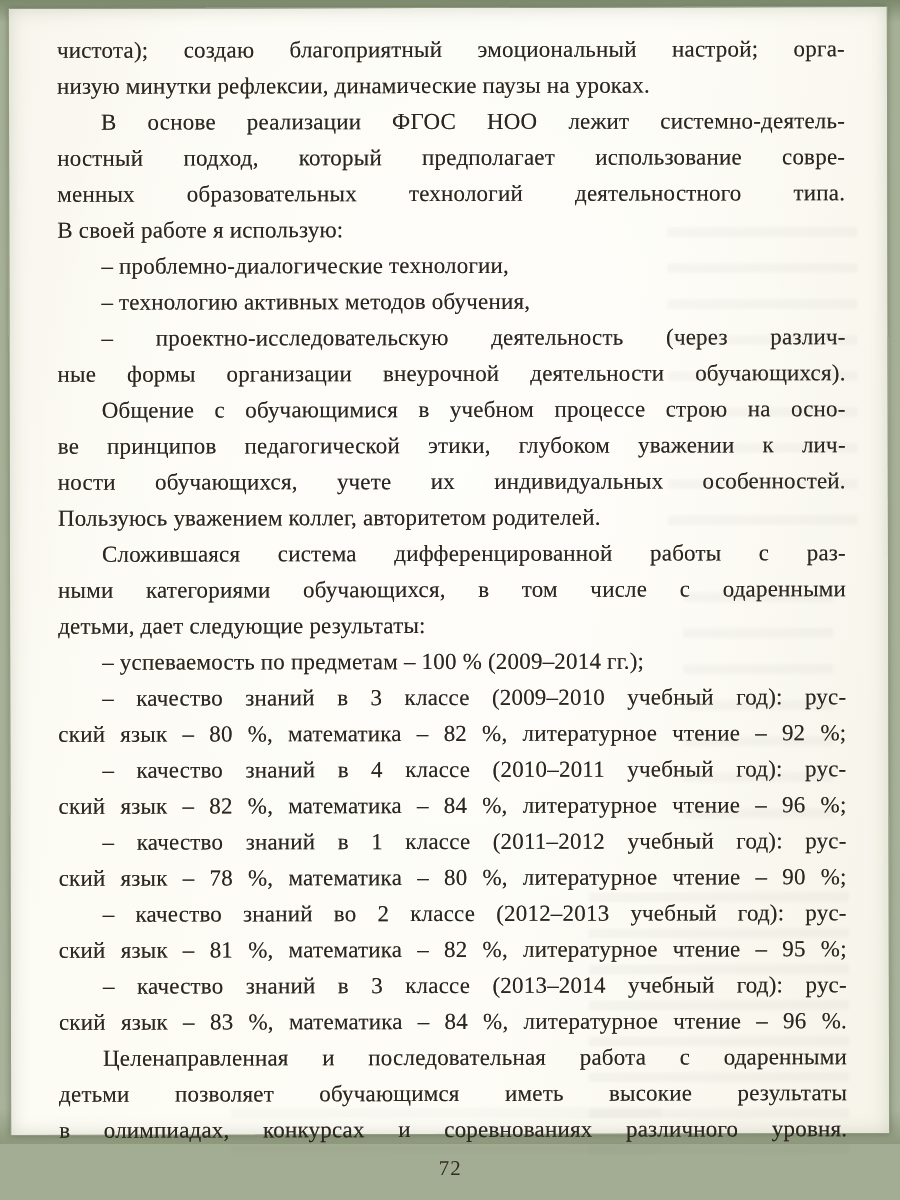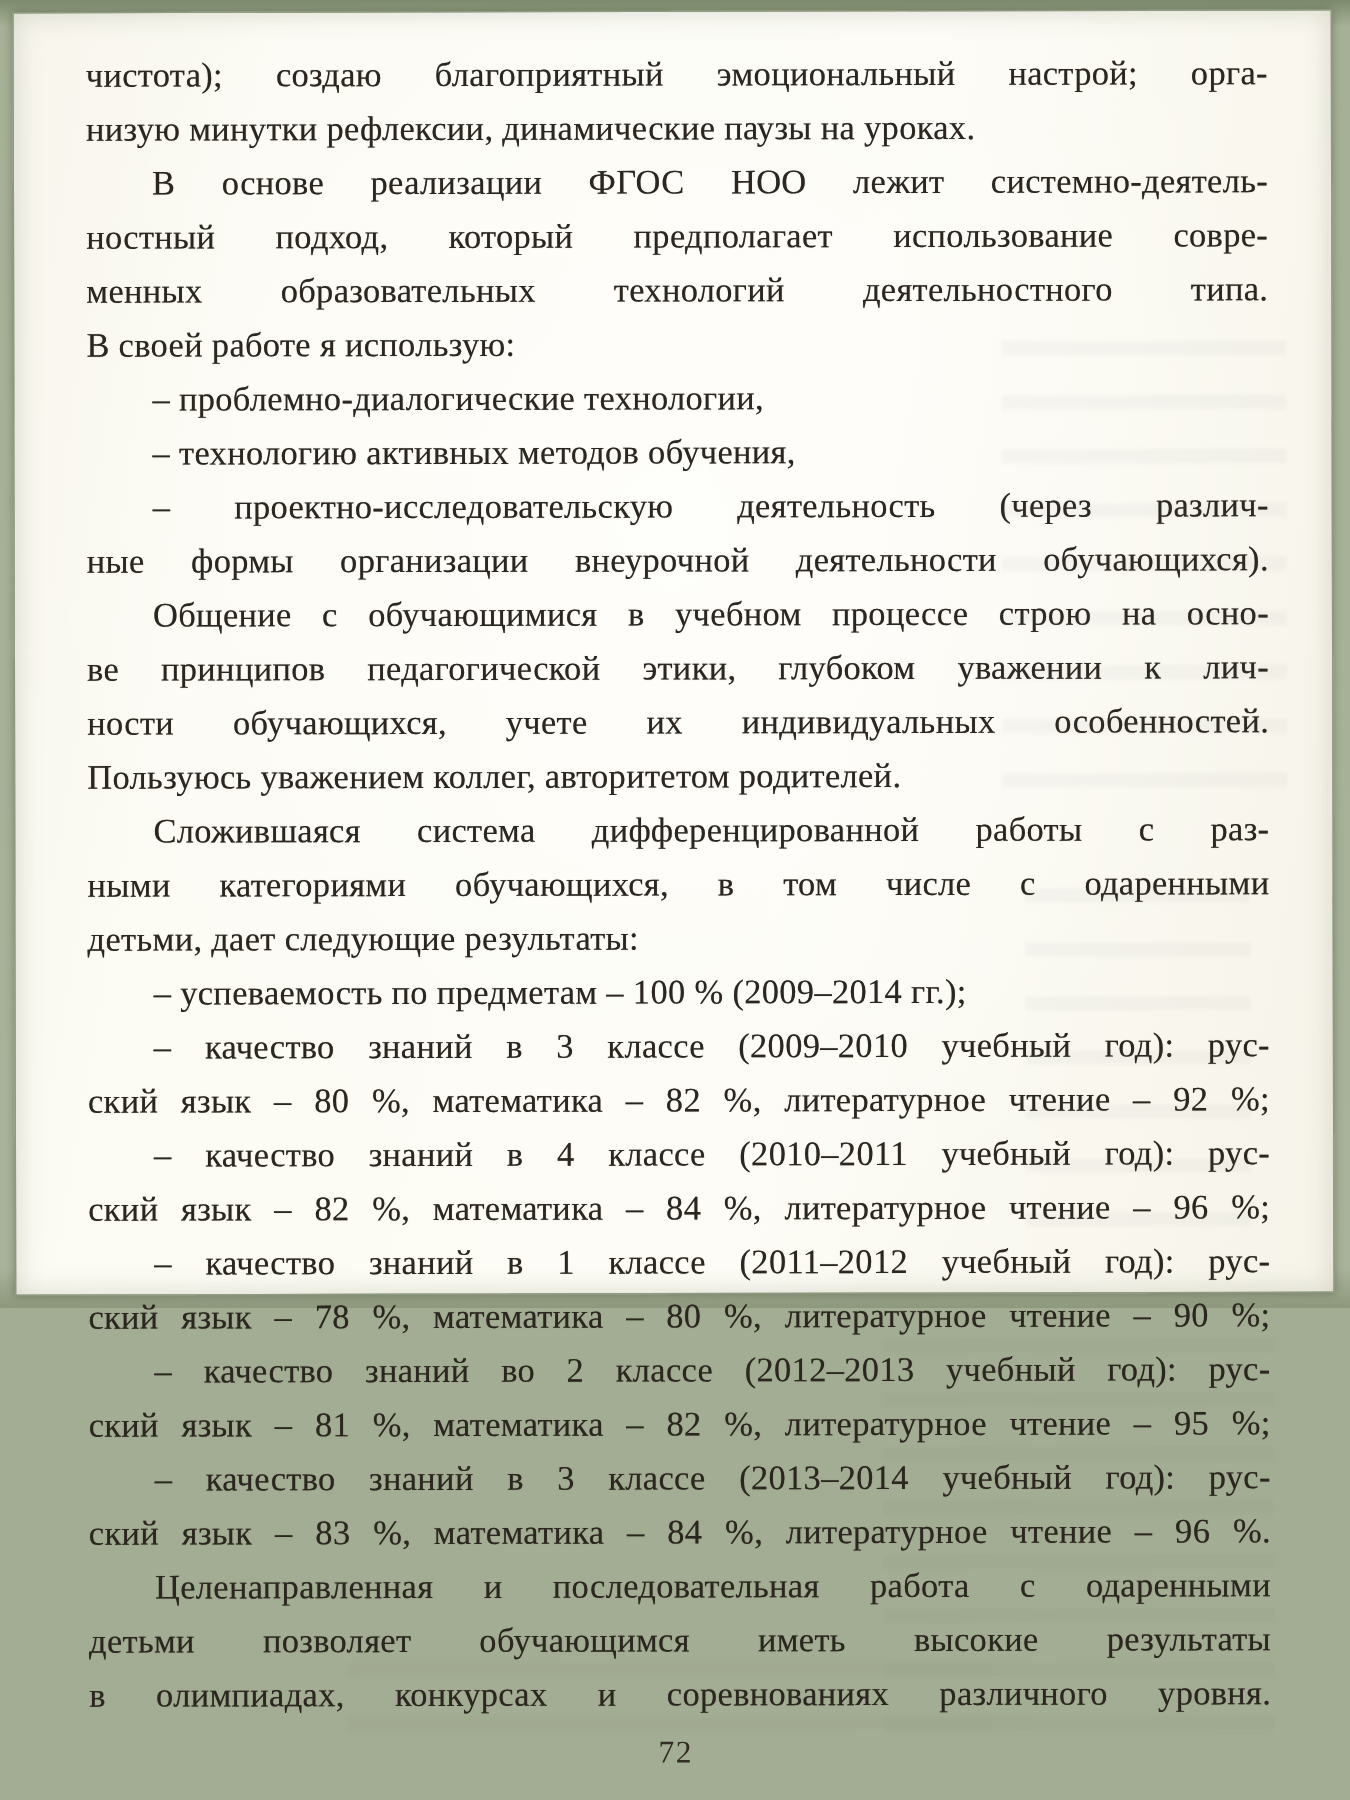--- a/index.html
+++ b/index.html
@@ -8,21 +8,21 @@
     width: 900px;
     height: 1200px;
     overflow: hidden;
     background: #a3ad93;
     font-family: "Liberation Serif", "DejaVu Serif", serif;
   }
   
   .scan {
     position: relative;
     width: 900px;
-    height: 872px;
+    height: 1144px;
     background: linear-gradient(180deg, #7d8a6d 0%, #a6b096 2%, #a9b29a 97%, #8d987c 100%);
   }
   
   .page {
     position: absolute;
     top: 7px;
     left: 9px;
     right: 11px;
     bottom: 9px;
     background:

